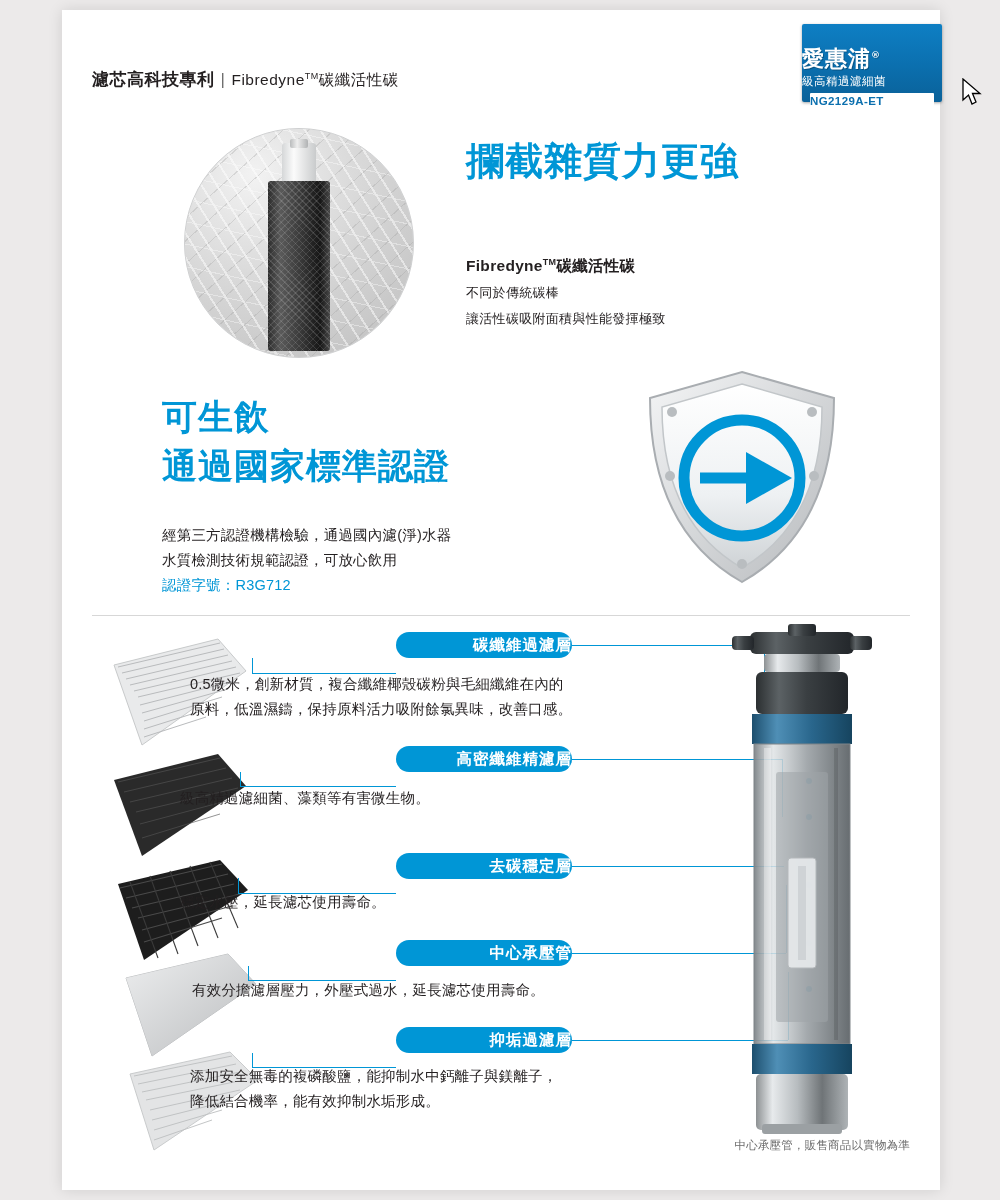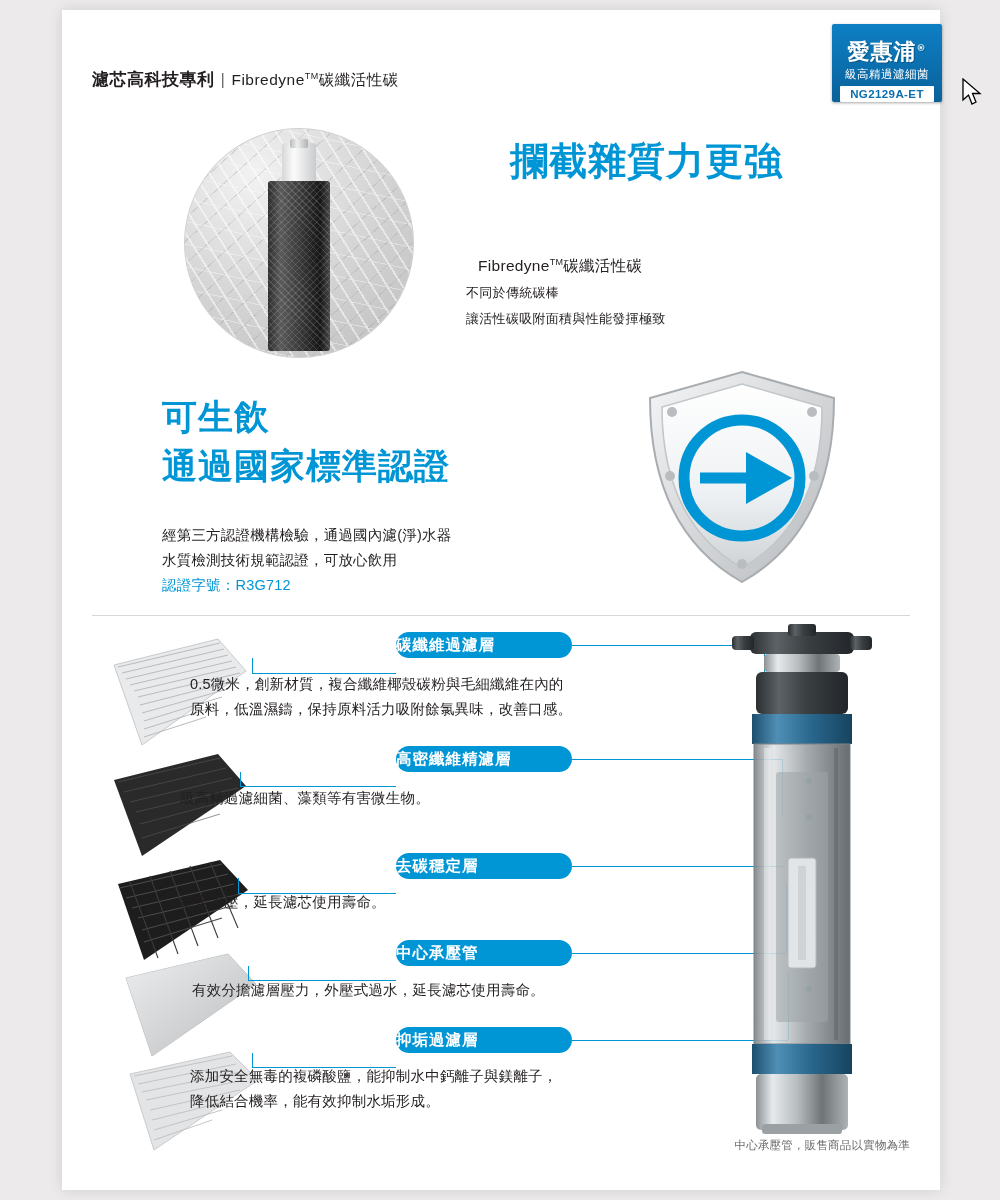--- a/index.html
+++ b/index.html
@@ -24,26 +24,26 @@
     font-size:17px; font-weight:bold; letter-spacing:0.5px;
     white-space:nowrap;
   }
   .header .sep { font-weight:normal; color:#6d6d6d; padding:0 6px; }
   .header .sub { font-weight:normal; font-size:15.5px; }
   .header .sub sup { font-size:9px; vertical-align:super; }
 
   
   .badge {
     position:absolute; right:-2px; top:14px;
-    width:110px; height:78px;
+    width:140px; height:78px;
     background:linear-gradient(180deg,#0e7fc4 0%, #0b6fae 55%, #0a6199 100%);
-    color:#fff; text-align:center;
+    color:#fff; 
     border-radius:2px;
     box-shadow:0 1px 3px rgba(0,0,0,0.35);
-    padding-top:11px;
+    padding-top:18px;
   }
   .badge .bl {
     font-size:22px; font-weight:bold; letter-spacing:1px;
     font-family:"DejaVu Sans", sans-serif;
     text-shadow:1px 1px 0 rgba(0,0,0,0.25);
     line-height:26px;
   }
   .badge .bl sup { font-size:9px; vertical-align:super; }
   .badge .b2 { font-size:11.5px; letter-spacing:0.5px; margin-top:2px;}
   .badge .b3 {
@@ -100,25 +100,24 @@
     content:""; position:absolute; left:8px; top:-4px; width:18px; height:9px;
     background:linear-gradient(90deg,#b9bbbc,#eee 40%,#b0b2b3); border-radius:2px;
   }
 
   
   .headline {
     position:absolute; left:404px; top:126px;
     color:#0096d6;
     font-size:38px; font-weight:bold; line-height:50px;
     letter-spacing:1px;
-    margin-left:44px;
   }
   .sub-title {
     position:absolute; left:404px; top:246px;
-    font-size:15.5px; font-weight:normal; letter-spacing:.3px;margin-left:12px;
+    font-size:15.5px; font-weight:bold; letter-spacing:.3px;
   }
   .sub-title sup { font-size:9px; vertical-align:super;}
   .sub-lines {
     position:absolute; left:404px; top:270px;
     font-size:13px; line-height:26px; letter-spacing:.3px;
   }
 
   
   .cert-title {
     position:absolute; left:100px; top:382px;
@@ -138,21 +137,21 @@
   .divider {
     position:absolute; left:30px; top:605px; width:818px; height:1px;
     background:#d7d7d7;
   }
 
   
   .layer-label {
     position:absolute;
     background:#0096d6; color:#fff;
     font-size:15.5px; font-weight:bold; letter-spacing:1px;
-    text-align:left;
+    text-align:right;
     border-radius:13px;
     width:176px; height:26px; line-height:26px;
   }
   .layer-text {
     position:absolute;
     font-size:14.5px; line-height:25px; letter-spacing:.2px;
   }
   .leader { position:absolute; background:#0096d6; height:1px; }
   .leader-v { position:absolute; background:#0096d6; width:1px; }
   .dot {

